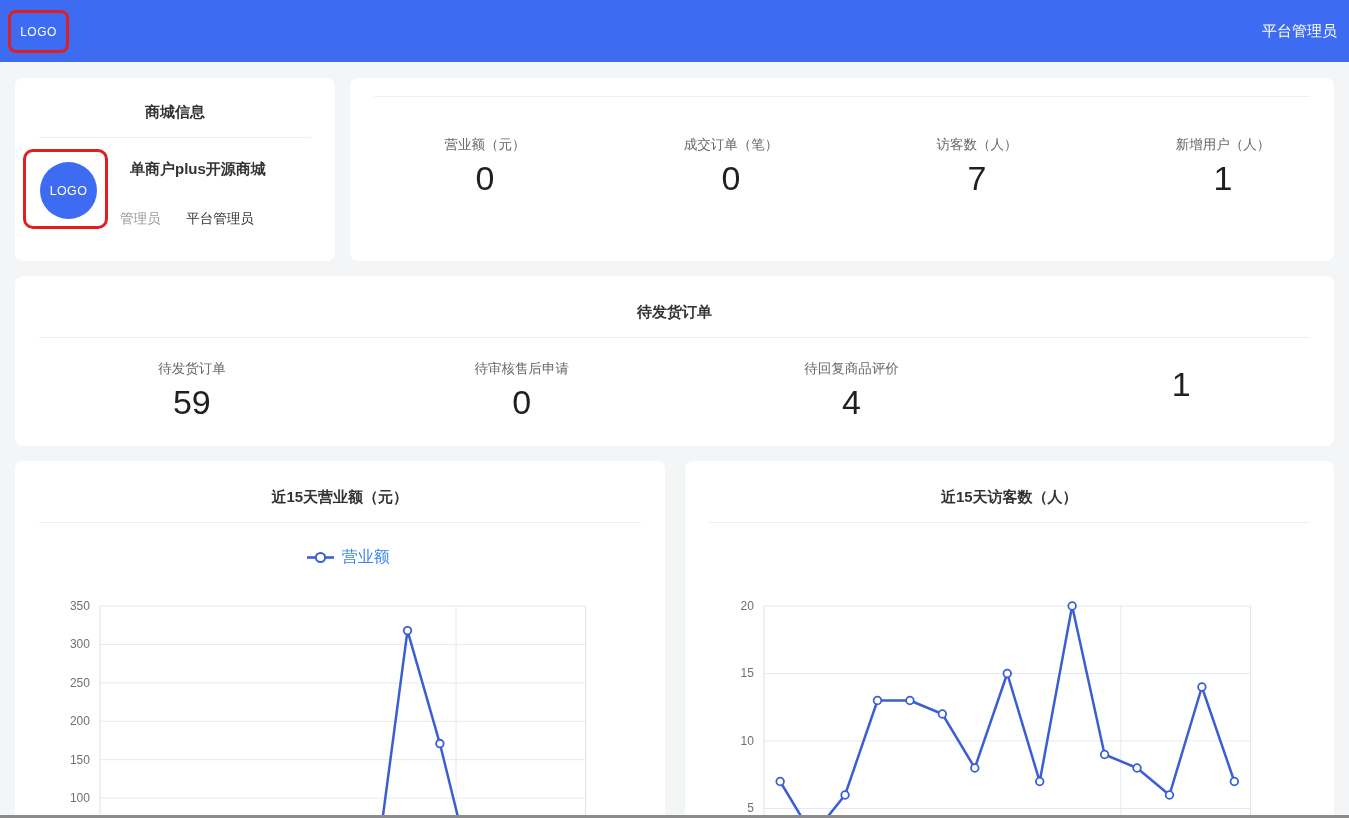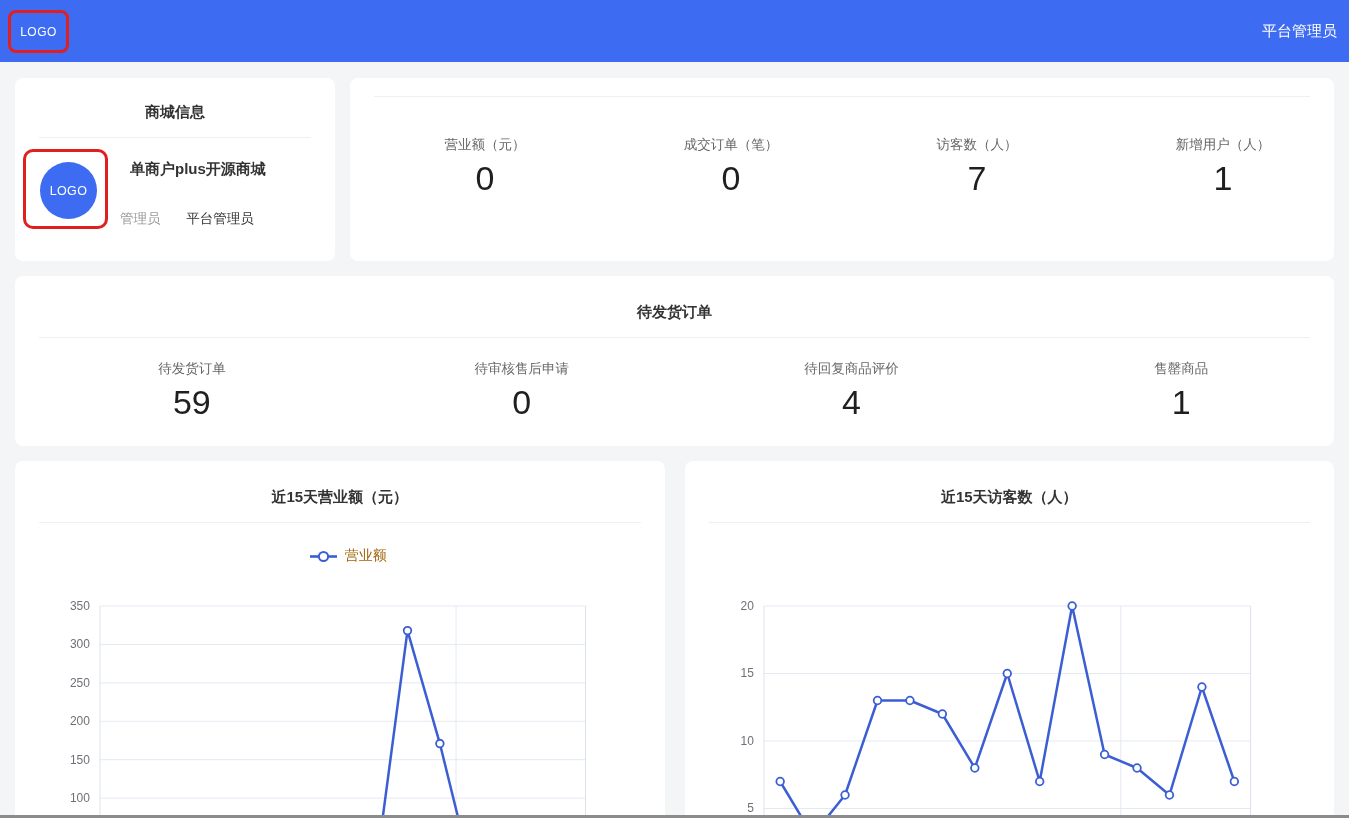--- a/index.html
+++ b/index.html
@@ -73,21 +73,21 @@
   .card-todo .card-title { padding-top:28px; }
   .card-todo .stats-row { margin-top:22px; }
 
   
   .row3 { margin-top:15px; gap:20px; }
   .chart-card { flex:1; height:480px; overflow:hidden; }
   .chart-card .card-title { padding-top:28px; }
   .chart-legend {
     position:absolute; top:86px; left:17px; right:0;
     display:flex; align-items:center; justify-content:center; gap:8px;
-    font-size:14px; color:#a16207; cursor:pointer;
+    font-size:16px; color:#3b82f6; cursor:pointer;
   }
   .legend-svg line { stroke:#3C5ED3; }
   .legend-svg circle { stroke:#3C5ED3; fill:#fff; }
   .chart-svg { position:absolute; left:0; top:0; width:100%; height:470px; }
 
   
   .bottom-edge { position:absolute; left:0; top:815px; width:100%; height:3px; background:#8B8B8B; }
 </style>
 </head>
 <body>
@@ -148,21 +148,20 @@
         </div>
         <div class="stat-col">
           <div class="stat-label">待审核售后申请</div>
           <div class="stat-value">0</div>
         </div>
         <div class="stat-col">
           <div class="stat-label">待回复商品评价</div>
           <div class="stat-value">4</div>
         </div>
         <div class="stat-col">
-          <div class="stat-label">售罄商品</div>
           <div class="stat-value">1</div>
         </div>
       </div>
     </div>
   </div>
 
   <div class="row row3">
     <div class="card chart-card">
       <div class="card-title">近15天营业额（元）</div>
       <div class="divider"></div>

